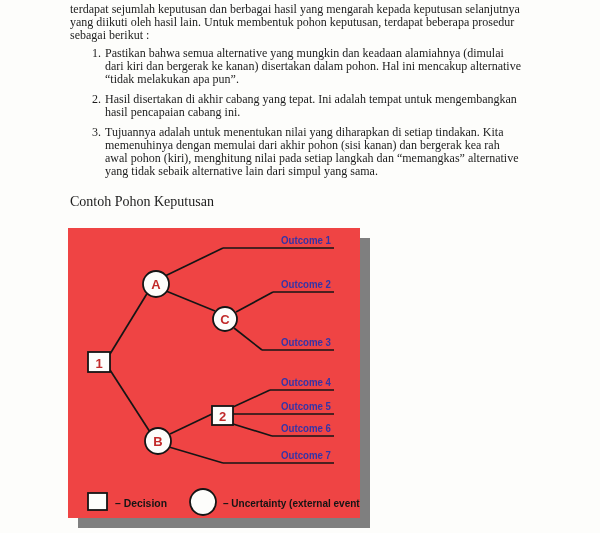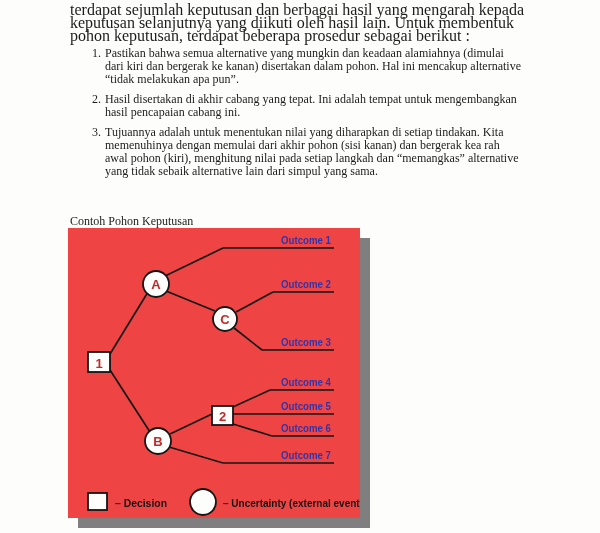--- a/index.html
+++ b/index.html
@@ -13,21 +13,21 @@
     background: #fdfdfb;
     font-family: "Liberation Serif", serif;
     color: #1c1c1c;
     overflow: hidden;
   }
   .doc-intro {
     position: absolute;
     left: 70px;
     top: 3px;
     width: 460px;
-    font-size: 16px;
+    font-size: 12px;
     line-height: 13px;
   }
   .proc-list {
     position: absolute;
     left: 92px;
     top: 47px;
     width: 432px;
     display: flex;
     flex-direction: column;
     gap: 7px;
@@ -41,22 +41,22 @@
     width: 13px;
     flex: 0 0 13px;
   }
   .proc-text {
     flex: 1;
     padding-left: 0;
   }
   .diagram-title {
     position: absolute;
     left: 70px;
-    top: 214px;
-    font-size: 12px;
+    top: 194px;
+    font-size: 14px;
   }
   .diagram-panel {
     position: absolute;
     left: 68px;
     top: 228px;
     width: 292px;
     height: 290px;
     background: #ef4444;
     box-shadow: 10px 10px 0 #7f7f7f;
   }

